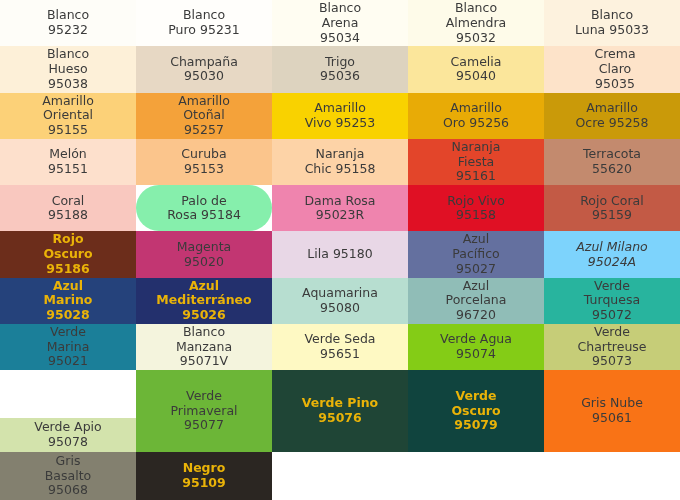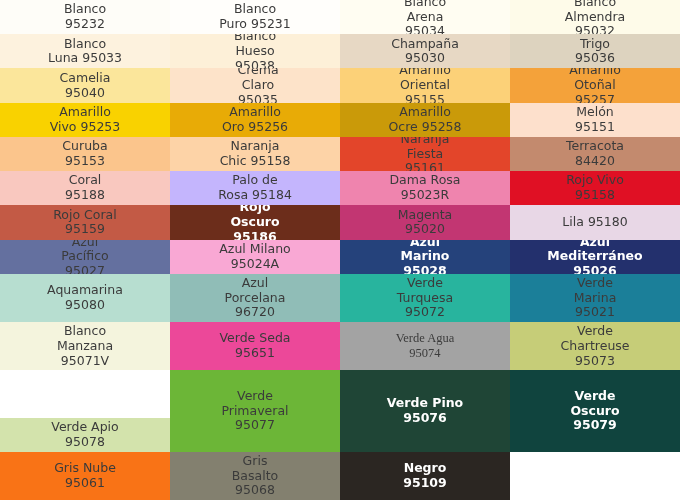--- a/index.html
+++ b/index.html
@@ -8,40 +8,40 @@
     background: #ffffff;
   }
   body {
     width: 680px;
     height: 500px;
     overflow: hidden;
     font-family: "DejaVu Sans", "Liberation Sans", sans-serif;
   }
   #palette-grid {
     display: grid;
-    grid-template-columns: repeat(4, 1fr);
+    grid-template-columns: repeat(5, 1fr);
     grid-template-rows: repeat(8, 1fr);
     width: 680px;
     height: 500px;
   }
   .swatch {
     display: flex;
     flex-direction: column;
     align-items: center;
     justify-content: center;
     text-align: center;
     line-height: 1.18;
     font-size: 12.5px;
     color: #3b3b3b;
     padding: 2px 4px;
     box-sizing: border-box;
     overflow: hidden;
   }
   .swatch.light-text {
-    color: #ffffff;
+    color: #eab308;
     font-weight: bold;
   }
   .swatch-label {
     display: block;
     white-space: pre-line;
   }
 </style>
 </head>
 <body>
 
@@ -124,27 +124,27 @@
       <span class="swatch-label">Naranja
 Chic 95158</span>
     </div>
     <div class="swatch" style="background-color: rgb(227, 69, 42);">
       <span class="swatch-label">Naranja
 Fiesta
 95161</span>
     </div>
     <div class="swatch" style="background-color: rgb(195, 138, 110);">
       <span class="swatch-label">Terracota
-84420</span>
+55620</span>
     </div>
     <div class="swatch" style="background-color: rgb(249, 200, 191);">
       <span class="swatch-label">Coral
 95188</span>
     </div>
-    <div class="swatch" style="background-color: #c4b5fd;">
+    <div class="swatch" style="background-color: #86efac; border-radius: 31px;">
       <span class="swatch-label">Palo de
 Rosa 95184</span>
     </div>
     <div class="swatch" style="background-color: rgb(239, 132, 174);">
       <span class="swatch-label">Dama Rosa
 95023R</span>
     </div>
     <div class="swatch" style="background-color: rgb(224, 16, 36);">
       <span class="swatch-label">Rojo Vivo
 95158</span>
@@ -163,21 +163,21 @@
 95020</span>
     </div>
     <div class="swatch" style="background-color: rgb(232, 215, 230);">
       <span class="swatch-label">Lila 95180</span>
     </div>
     <div class="swatch" style="background-color: rgb(100, 112, 159);">
       <span class="swatch-label">Azul
 Pacífico
 95027</span>
     </div>
-    <div class="swatch" style="background-color: #f9a8d4;">
+    <div class="swatch" style="background-color: #7dd3fc; font-style: italic;">
       <span class="swatch-label">Azul Milano
 95024A</span>
     </div>
     <div class="swatch light-text" style="background-color: rgb(37, 66, 123);">
       <span class="swatch-label">Azul
 Marino
 95028</span>
     </div>
     <div class="swatch light-text" style="background-color: rgb(35, 48, 109);">
       <span class="swatch-label">Azul
@@ -201,25 +201,25 @@
     <div class="swatch" style="background-color: rgb(27, 127, 153);">
       <span class="swatch-label">Verde
 Marina
 95021</span>
     </div>
     <div class="swatch" style="background-color: rgb(244, 244, 221);">
       <span class="swatch-label">Blanco
 Manzana
 95071V</span>
     </div>
-    <div class="swatch" style="background-color: #ec4899;">
+    <div class="swatch" style="background-color: #fef9c3;">
       <span class="swatch-label">Verde Seda
 95651</span>
     </div>
-    <div class="swatch" style="background-color: #a3a3a3; font-family: Liberation Serif, serif;">
+    <div class="swatch" style="background-color: #84cc16;">
       <span class="swatch-label">Verde Agua
 95074</span>
     </div>
     <div class="swatch" style="background-color: rgb(198, 205, 120);">
       <span class="swatch-label">Verde
 Chartreuse
 95073</span>
     </div>
     <div class="swatch" style="background-color: rgb(211, 227, 172); margin-top: 48px;">
       <span class="swatch-label">Verde Apio

